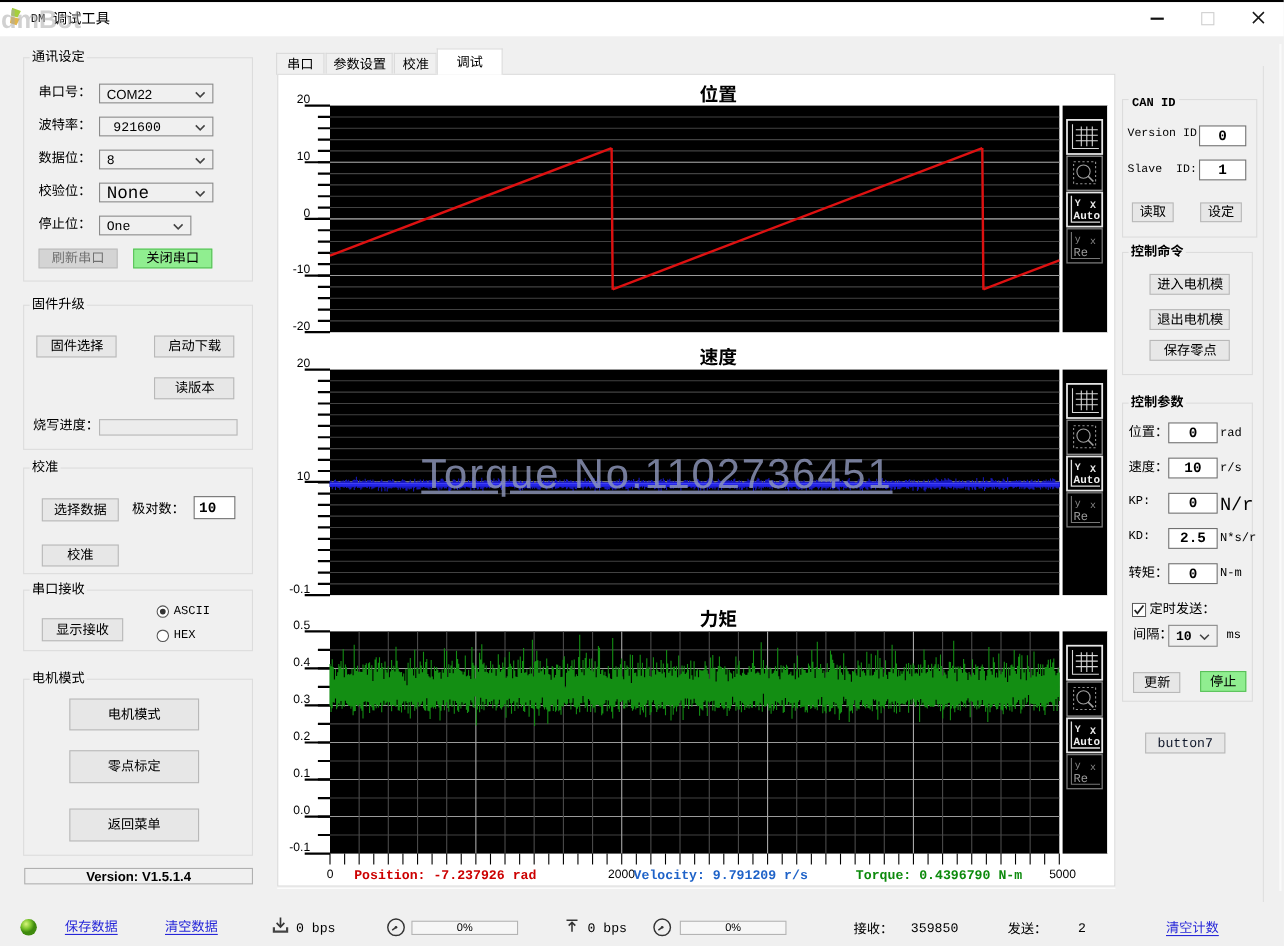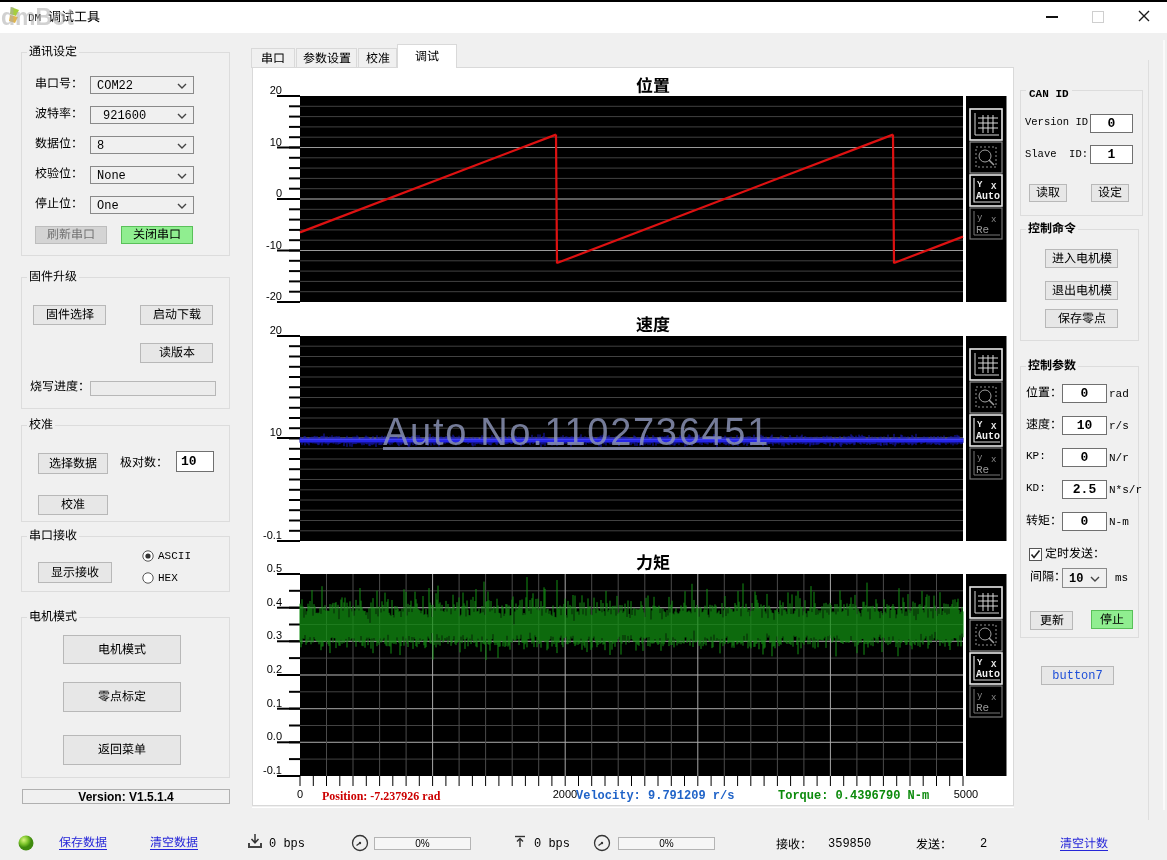--- a/index.html
+++ b/index.html
@@ -134,21 +134,21 @@
       </svg></span></div>
 <div style="position:absolute;left:35px;top:77px;"><svg class="ck" width="48.0" height="14" viewBox="0 0 48.0 14">
       <g fill="#000" transform="matrix(0.012000,0,0,-0.012000,0,10.44)">
         <use href="#g4e32" x="0"></use>
         <use href="#g53e3" x="1000"></use>
         <use href="#g53f7" x="2000"></use>
         <use href="#gff1a" x="3000"></use>
       </g>
     </svg></div>
 <div style="position:absolute;left:90px;top:76px;width:104px;height:18px;border:1px solid #8a8a8a;background:#f0f0f0;box-sizing:border-box;">
-    <span style="font-family:Liberation Mono, monospace;font-size:12px;position:absolute;left:6px;top:2px;line-height:14px">COM22</span>
+    <span style="font-family:Liberation Sans, sans-serif;font-size:12px;position:absolute;left:6px;top:2px;line-height:14px">COM22</span>
     <svg width="10" height="6" viewBox="0 0 10 6" style="position:absolute;right:6px;top:6px">
       <path d="M1 1 L5 5 L9 1" stroke="#444" stroke-width="1.4" fill="none"></path>
     </svg>
   </div>
 <div style="position:absolute;left:35px;top:107px;"><svg class="ck" width="48.0" height="14" viewBox="0 0 48.0 14">
       <g fill="#000" transform="matrix(0.012000,0,0,-0.012000,0,10.44)">
         <use href="#g6ce2" x="0"></use>
         <use href="#g7279" x="1000"></use>
         <use href="#g7387" x="2000"></use>
         <use href="#gff1a" x="3000"></use>
@@ -176,34 +176,34 @@
   </div>
 <div style="position:absolute;left:35px;top:167px;"><svg class="ck" width="48.0" height="14" viewBox="0 0 48.0 14">
       <g fill="#000" transform="matrix(0.012000,0,0,-0.012000,0,10.44)">
         <use href="#g6821" x="0"></use>
         <use href="#g9a8c" x="1000"></use>
         <use href="#g4f4d" x="2000"></use>
         <use href="#gff1a" x="3000"></use>
       </g>
     </svg></div>
 <div style="position:absolute;left:90px;top:166px;width:104px;height:18px;border:1px solid #8a8a8a;background:#f0f0f0;box-sizing:border-box;">
-    <span style="font-family:'Liberation Mono',monospace;font-size:12px;position:absolute;left:6px;top:2px;line-height:14px">None</span>
+    <span style="font-family:'Liberation Mono',monospace;font-size:16px;position:absolute;left:6px;top:2px;line-height:14px">None</span>
     <svg width="10" height="6" viewBox="0 0 10 6" style="position:absolute;right:6px;top:6px">
       <path d="M1 1 L5 5 L9 1" stroke="#444" stroke-width="1.4" fill="none"></path>
     </svg>
   </div>
 <div style="position:absolute;left:35px;top:197px;"><svg class="ck" width="48.0" height="14" viewBox="0 0 48.0 14">
       <g fill="#000" transform="matrix(0.012000,0,0,-0.012000,0,10.44)">
         <use href="#g505c" x="0"></use>
         <use href="#g6b62" x="1000"></use>
         <use href="#g4f4d" x="2000"></use>
         <use href="#gff1a" x="3000"></use>
       </g>
     </svg></div>
-<div style="position:absolute;left:90px;top:196px;width:104px;height:18px;border:1px solid #8a8a8a;background:#f0f0f0;box-sizing:border-box;">
+<div style="position:absolute;left:90px;top:196px;width:84px;height:18px;border:1px solid #8a8a8a;background:#f0f0f0;box-sizing:border-box;">
     <span style="font-family:'Liberation Mono',monospace;font-size:12px;position:absolute;left:6px;top:2px;line-height:14px">One</span>
     <svg width="10" height="6" viewBox="0 0 10 6" style="position:absolute;right:6px;top:6px">
       <path d="M1 1 L5 5 L9 1" stroke="#444" stroke-width="1.4" fill="none"></path>
     </svg>
   </div>
 <div style="position:absolute;left:35px;top:226px;width:72px;height:18px;border:1px solid #bdbdbd;background:#d4d4d4;display:flex;align-items:center;justify-content:center;box-sizing:border-box;">
     <svg class="ck" width="48.0" height="14" viewBox="0 0 48.0 14">
       <g fill="#707070" transform="matrix(0.012000,0,0,-0.012000,0,10.44)">
         <use href="#g5237" x="0"></use>
         <use href="#g65b0" x="1000"></use>
@@ -723,22 +723,22 @@
         <use href="#g901fb" x="0"></use>
         <use href="#g5ea6b" x="1000"></use>
       </g>
     </svg></div>
 <div style="position:absolute;left:636px;top:554px;"><svg class="ck" width="34.0" height="20" viewBox="0 0 34.0 20">
       <g fill="#000" transform="matrix(0.017000,0,0,-0.017000,0,14.79)">
         <use href="#g529bb" x="0"></use>
         <use href="#g77e9b" x="1000"></use>
       </g>
     </svg></div>
-<div style="position:absolute;left:383px;top:411px;font-family:'Liberation Sans',sans-serif;font-size:38px;color:rgba(141,150,186,0.82);text-decoration:underline;letter-spacing:1.7px;">Auto No.1102736451</div>
-<div style="position:absolute;left:322px;top:790px;font-family:Liberation Serif, serif;font-size:12px;color:#cc0000;font-weight:bold;white-space:pre;line-height:1.1;">Position: -7.237926 rad</div>
+<div style="position:absolute;left:383px;top:411px;font-family:'Liberation Sans',sans-serif;font-size:38px;color:rgba(141,150,186,0.82);text-decoration:underline;letter-spacing:1.7px;">Torque No.1102736451</div>
+<div style="position:absolute;left:322px;top:790px;font-family:Liberation Mono, monospace;font-size:12px;color:#cc0000;font-weight:bold;white-space:pre;line-height:1.1;">Position: -7.237926 rad</div>
 <div style="position:absolute;left:576px;top:790px;font-family:'Liberation Mono',monospace;font-size:12px;color:#1f63c8;font-weight:bold;white-space:pre;line-height:1.1;">Velocity: 9.791209 r/s</div>
 <div style="position:absolute;left:778px;top:790px;font-family:'Liberation Mono',monospace;font-size:12px;color:#0c8a0c;font-weight:bold;white-space:pre;line-height:1.1;">Torque: 0.4396790 N-m</div>
 <div style="position:absolute;left:1148px;top:60px;width:1px;height:760px;background:#dedede;"></div>
 <div style="position:absolute;left:1020px;top:90px;width:121px;height:124px;border:1px solid #dcdcdc;"></div>
 <div style="position:absolute;left:1026px;top:83px;"><span style="background:#f0f0f0;padding:0 3px;font-family:'Liberation Mono',monospace;font-weight:bold;font-size:11px">CAN ID</span></div>
 <div style="position:absolute;left:1025px;top:117px;font-family:'Liberation Mono',monospace;font-size:10.5px;color:#000;white-space:pre;line-height:1.1;">Version ID:</div>
 <div style="position:absolute;left:1090px;top:114px;width:43px;height:19px;border:1px solid #707070;background:#fff;display:flex;align-items:center;justify-content:center;box-sizing:border-box;">
     <span style="font-family:'Liberation Mono',monospace;font-size:13px;font-weight:bold;">0</span>
   </div>
 <div style="position:absolute;left:1025px;top:149px;font-family:'Liberation Mono',monospace;font-size:10.5px;color:#000;white-space:pre;line-height:1.1;">Slave  ID:</div>
@@ -829,21 +829,21 @@
         <use href="#gff1a" x="2000"></use>
       </g>
     </svg></div>
 <div style="position:absolute;left:1062px;top:416px;width:45px;height:19px;border:1px solid #707070;background:#fff;display:flex;align-items:center;justify-content:center;box-sizing:border-box;">
     <span style="font-family:'Liberation Mono',monospace;font-size:13px;font-weight:bold;">10</span>
   </div>
 <div style="position:absolute;left:1109px;top:420px;font-family:'Liberation Mono',monospace;font-size:11px;color:#000;white-space:pre;line-height:1.1;">r/s</div>
 <div style="position:absolute;left:1062px;top:448px;width:45px;height:19px;border:1px solid #707070;background:#fff;display:flex;align-items:center;justify-content:center;box-sizing:border-box;">
     <span style="font-family:'Liberation Mono',monospace;font-size:13px;font-weight:bold;">0</span>
   </div>
-<div style="position:absolute;left:1109px;top:452px;font-family:'Liberation Mono',monospace;font-size:11px;color:#000;white-space:pre;line-height:1.1;">N/r</div>
+<div style="position:absolute;left:1109px;top:452px;font-family:'Liberation Mono',monospace;font-size:17px;color:#000;white-space:pre;line-height:1.1;">N/r</div>
 <div style="position:absolute;left:1062px;top:480px;width:45px;height:19px;border:1px solid #707070;background:#fff;display:flex;align-items:center;justify-content:center;box-sizing:border-box;">
     <span style="font-family:'Liberation Mono',monospace;font-size:13px;font-weight:bold;">2.5</span>
   </div>
 <div style="position:absolute;left:1109px;top:484px;font-family:'Liberation Mono',monospace;font-size:11px;color:#000;white-space:pre;line-height:1.1;">N*s/r</div>
 <div style="position:absolute;left:1026px;top:514px;"><svg class="ck" width="36.0" height="14" viewBox="0 0 36.0 14">
       <g fill="#000" transform="matrix(0.012000,0,0,-0.012000,0,10.44)">
         <use href="#g8f6c" x="0"></use>
         <use href="#g77e9" x="1000"></use>
         <use href="#gff1a" x="2000"></use>
       </g>
@@ -891,21 +891,21 @@
   </div>
 <div style="position:absolute;left:1091px;top:610px;width:42px;height:19px;border:1px solid #59c059;background:#90ee90;display:flex;align-items:center;justify-content:center;box-sizing:border-box;">
     <svg class="ck" width="24.0" height="14" viewBox="0 0 24.0 14">
       <g fill="#000" transform="matrix(0.012000,0,0,-0.012000,0,10.44)">
         <use href="#g505c" x="0"></use>
         <use href="#g6b62" x="1000"></use>
       </g>
     </svg>
   </div>
 <div style="position:absolute;left:1041px;top:666px;width:73px;height:19px;border:1px solid #b8b8b8;background:#e7e7e7;display:flex;align-items:center;justify-content:center;box-sizing:border-box;">
-    <span style="font-family:'Liberation Mono',monospace;font-size:12px;color:#1d4ed8">button7</span>
+    <span style="font-family:'Liberation Mono',monospace;font-size:12px;color:#0f172a">button7</span>
   </div>
 <div style="position:absolute;left:252px;top:807px;width:762px;height:1px;background:#ffffff;"></div>
 <div style="position:absolute;left:1163px;top:40px;width:2px;height:770px;background:#fafafa;"></div>
 <svg style="position:absolute;left:18px;top:835px" width="16" height="16">
     <defs>
       <radialGradient id="led" cx="35%" cy="30%">
         <stop offset="0%" stop-color="#d9f57e"></stop>
         <stop offset="60%" stop-color="#7ac32a"></stop>
         <stop offset="100%" stop-color="#3f8a0e"></stop>
       </radialGradient>

